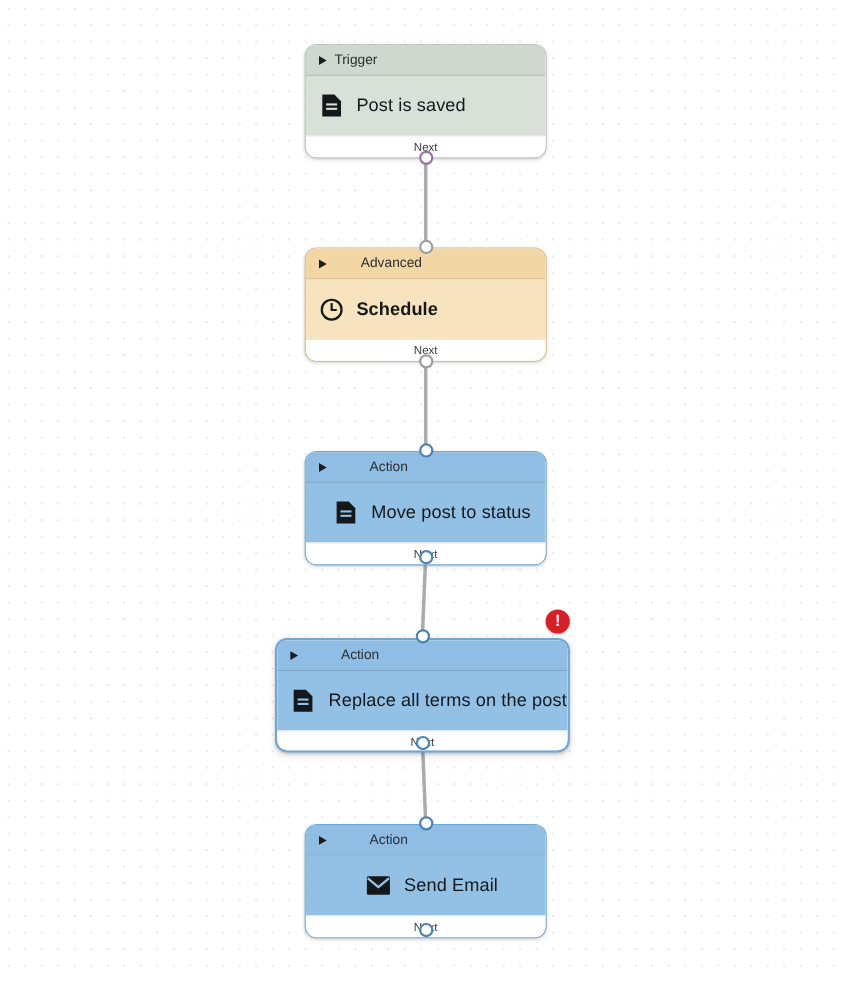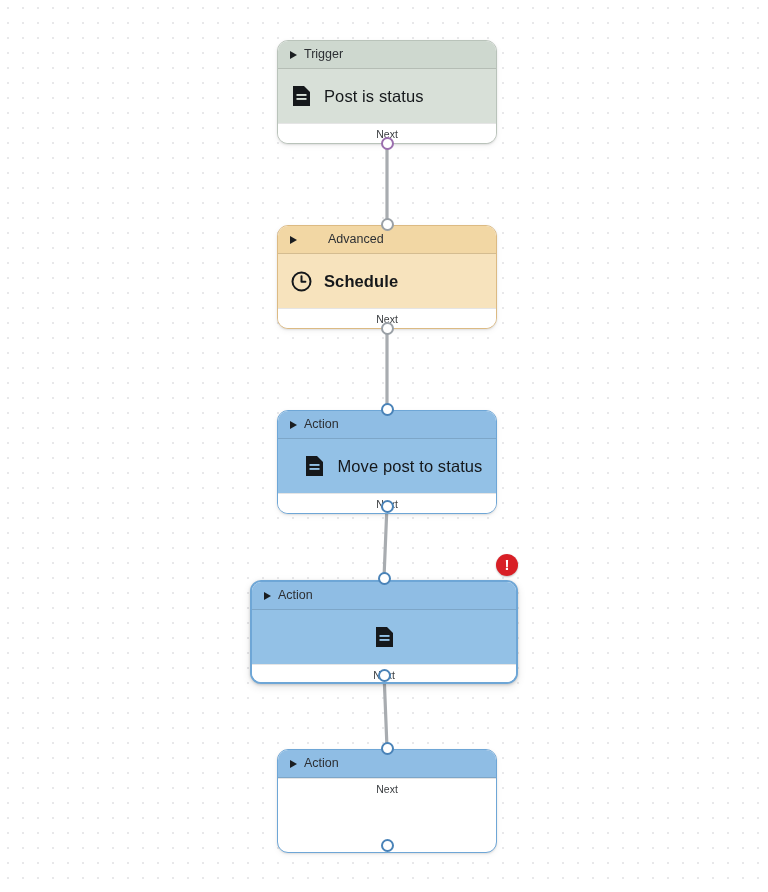--- a/index.html
+++ b/index.html
@@ -111,21 +111,21 @@
 
   
   .node.trigger  .node-header { background: #ced8cf; }
   .node.trigger  .node-body   { background: #d8e0d8; }
   .node.trigger              { border-color: #b9c3ba; }
 
   .node.advanced .node-header { background: #f2d7a4; gap: 24px; }
   .node.advanced .node-body   { background: #f7e3bd; font-weight: bold; }
   .node.advanced             { border-color: #dcba83; }
 
-  .node.action   .node-header { background: #8fbde4; }
+  .node.action   .node-header { background: #8fbde4; gap: 32px; }
   .node.action   .node-body   { background: #93c1e6; justify-content: center; }
   .node.action               { border-color: #6ea6d6; }
 
   
   .port {
     position: absolute;
     width: 13px;
     height: 13px;
     border-radius: 50%;
     box-sizing: border-box;
@@ -175,21 +175,21 @@
       <span class="node-header-label">Trigger</span>
     </div>
     <div class="node-body">
       <span class="body-icon">
         <svg width="19" height="22" viewBox="0 0 19 22" aria-hidden="true">
           <path d="M1 1 h11 l6 6 v14 h-17 z" fill="#15181b"></path>
           <rect x="4.5" y="9" width="10" height="1.9" fill="#d8e0d8"></rect>
           <rect x="4.5" y="13" width="10" height="1.9" fill="#d8e0d8"></rect>
         </svg>
       </span>
-      <span class="node-title">Post is status</span>
+      <span class="node-title">Post is saved</span>
     </div>
     <div class="node-footer">
       <span>Next</span>
     </div>
   </div>
   <div class="port purple" style="left:380.5px; top:137px;"></div>
 
   <div class="node advanced" style="left:277px; top:225px; width:220px; height:104px;">
     <div class="node-header">
       <span class="caret"></span>
@@ -239,36 +239,46 @@
       <span class="node-header-label">Action</span>
     </div>
     <div class="node-body">
       <span class="body-icon">
         <svg width="19" height="22" viewBox="0 0 19 22" aria-hidden="true">
           <path d="M1 1 h11 l6 6 v14 h-17 z" fill="#15181b"></path>
           <rect x="4.5" y="9" width="10" height="1.9" fill="#93c1e6"></rect>
           <rect x="4.5" y="13" width="10" height="1.9" fill="#93c1e6"></rect>
         </svg>
       </span>
+      <span class="node-title">Replace all terms on the post</span>
     </div>
     <div class="node-footer">
       <span>Next</span>
     </div>
   </div>
   <div class="port blue" style="left:377.5px; top:572px;"></div>
   <div class="port blue" style="left:377.5px; top:669px;"></div>
   <div class="error-badge" style="left:496px; top:554px;">
     <span class="bang">!</span>
   </div>
 
   <div class="node action" style="left:277px; top:749px; width:220px; height:104px;">
     <div class="node-header">
       <span class="caret"></span>
       <span class="node-header-label">Action</span>
     </div>
+    <div class="node-body">
+      <span class="body-icon">
+        <svg width="22" height="18" viewBox="0 0 22 18" aria-hidden="true">
+          <rect x="0.5" y="0.5" width="21" height="17" rx="1.5" fill="#15181b"></rect>
+          <path d="M2 3 L11 10.5 L20 3" fill="none" stroke="#93c1e6" stroke-width="2.2" stroke-linecap="round" stroke-linejoin="round"></path>
+        </svg>
+      </span>
+      <span class="node-title">Send Email</span>
+    </div>
     <div class="node-footer">
       <span>Next</span>
     </div>
   </div>
   <div class="port blue" style="left:380.5px; top:742px;"></div>
   <div class="port blue" style="left:380.5px; top:839px;"></div>
 
 </div>
 
 </body></html>

